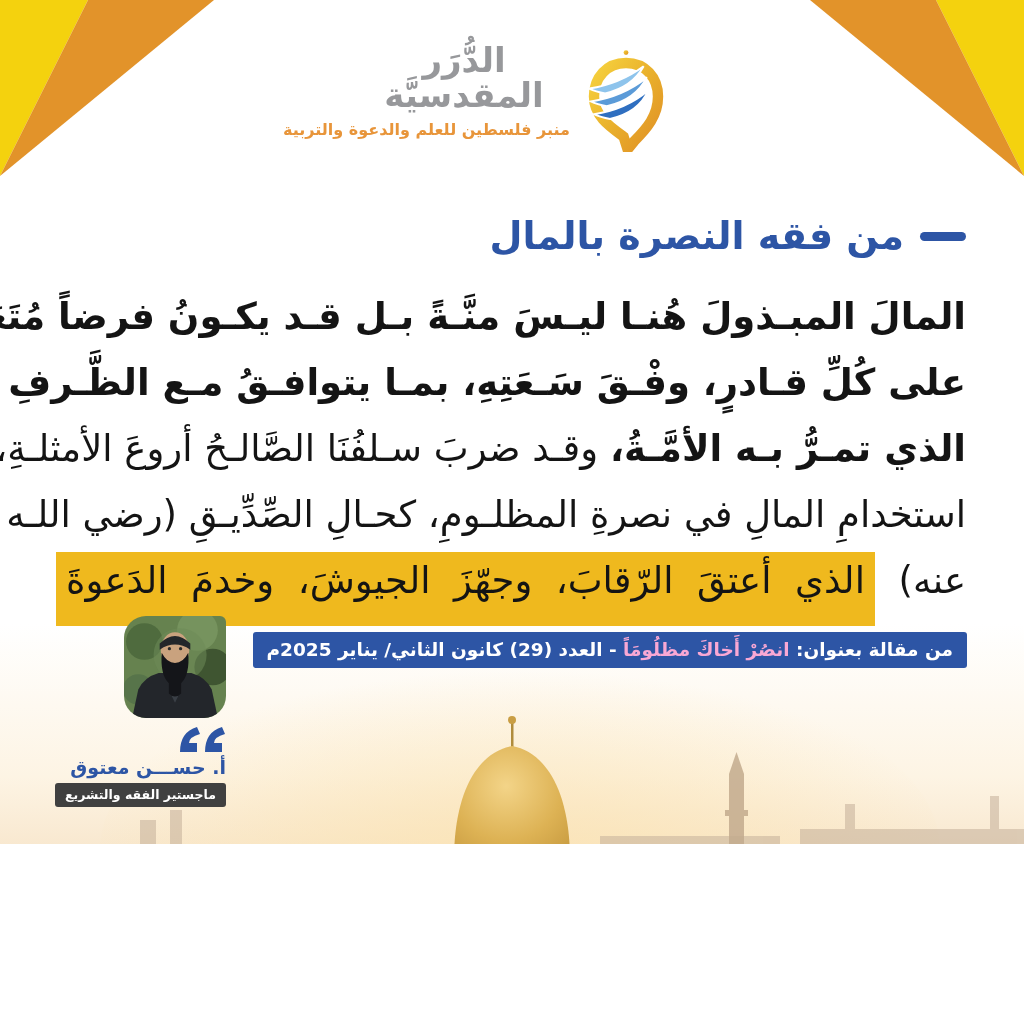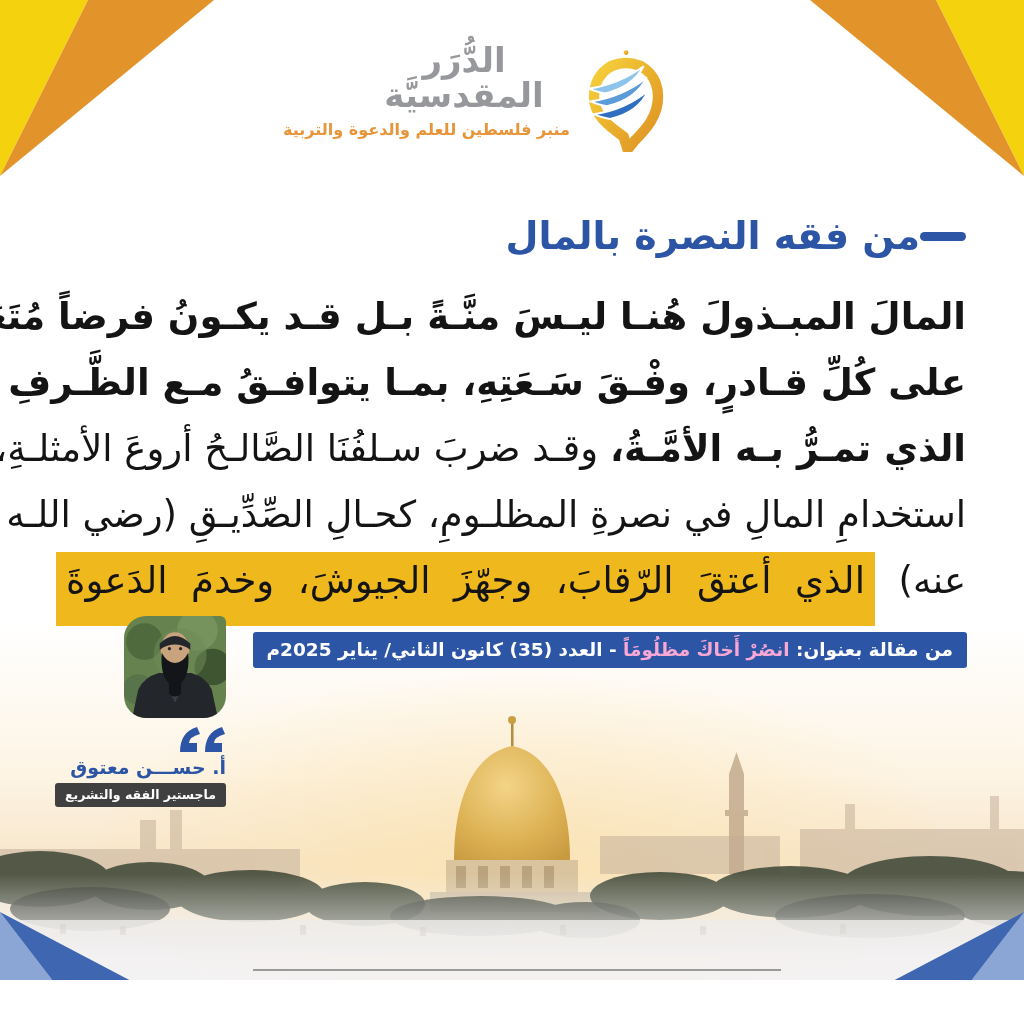--- a/index.html
+++ b/index.html
@@ -1,31 +1,31 @@
 <!DOCTYPE html>
 <html lang="ar"><head>
 <meta charset="utf-8">
 <style>
   html,body{margin:0;padding:0;background:#ffffff;font-family:"DejaVu Sans",sans-serif;}
-  .canvas{position:relative;width:1024px;height:980px;overflow:hidden;background:#fff;}
+  .canvas{position:relative;width:1024px;height:844px;overflow:hidden;background:#fff;}
 
   
   .skyline{position:absolute;left:0;top:624px;width:1024px;height:400px;z-index:1;}
 
   
   .corners{position:absolute;inset:0;z-index:6;pointer-events:none;}
 
   
   .header{position:absolute;top:30px;left:0;width:1024px;display:flex;justify-content:center;align-items:center;gap:16px;z-index:10;}
   .logo-text{width:212px;text-align:center;direction:rtl;}
   .logo-calligraphy{font-size:34px;font-weight:bold;color:#97989b;line-height:1.02;}
   .logo-tagline{font-size:16px;font-weight:bold;color:#e8953a;margin-top:8px;white-space:nowrap;}
 
   
-  .title-row{position:absolute;top:214px;right:58px;direction:rtl;display:flex;align-items:center;z-index:10;}
+  .title-row{position:absolute;top:214px;right:58px;direction:rtl;display:flex;align-items:center;gap:16px;z-index:10;}
   .title-dash{width:46px;height:9px;background:#2d55a5;border-radius:5px;}
   .title-text{font-size:38px;font-weight:bold;color:#2d55a5;white-space:nowrap;}
 
   
   .quote{position:absolute;top:284px;right:58px;left:56px;direction:rtl;z-index:10;color:#141414;}
   .qline{font-size:37px;line-height:66px;white-space:nowrap;text-align:justify;text-align-last:justify;-moz-text-align-last:justify;overflow:visible;}
   .qline.b{font-weight:bold;}
   .b2{font-weight:bold;}
   .hl{background:#efb91e;padding:7px 10px 24px 10px;}
 
@@ -188,21 +188,21 @@
     <div class="qline b">المالَ المبـذولَ هُنـا ليـسَ منَّـةً بـل قـد يكـونُ فرضاً مُتَعَيِّنَـاً</div>
     <div class="qline b">على كُلِّ قـادرٍ، وفْـقَ سَـعَتِهِ، بمـا يتوافـقُ مـع الظَّـرفِ العـامِّ</div>
     <div class="qline"><span class="b2">الذي تمـرُّ بـه الأمَّـةُ،</span> <span>وقـد ضربَ سـلفُنَا الصَّالـحُ أروعَ الأمثلـةِ، في</span></div>
     <div class="qline">استخدامِ المالِ في نصرةِ المظلـومِ، كحـالِ الصِّدِّيـقِ (رضي اللـه</div>
     <div class="qline"><span>عنه)</span> <span class="hl">الذي أعتقَ الرّقابَ، وجهّزَ الجيوشَ، وخدمَ الدَعوةَ</span></div>
   </div>
 
   <div class="attribution">
     <span>من مقالة بعنوان:</span>
     <span class="article">انصُرْ أَخاكَ مظلُومَاً</span>
-    <span>- العدد (35) كانون الثاني/ يناير 2025م</span>
+    <span>- العدد (29) كانون الثاني/ يناير 2025م</span>
   </div>
 
   <div class="author">
     <svg class="portrait" viewBox="0 0 100 100">
       <rect width="100" height="100" fill="#66824f"></rect>
       <circle cx="20" cy="25" r="18" fill="#4f6b3e"></circle>
       <circle cx="72" cy="14" r="20" fill="#76935e"></circle>
       <circle cx="87" cy="50" r="18" fill="#3f5531"></circle>
       <circle cx="14" cy="72" r="15" fill="#57744a"></circle>
       <circle cx="55" cy="38" r="26" fill="#6d8a57" opacity="0.55"></circle>

